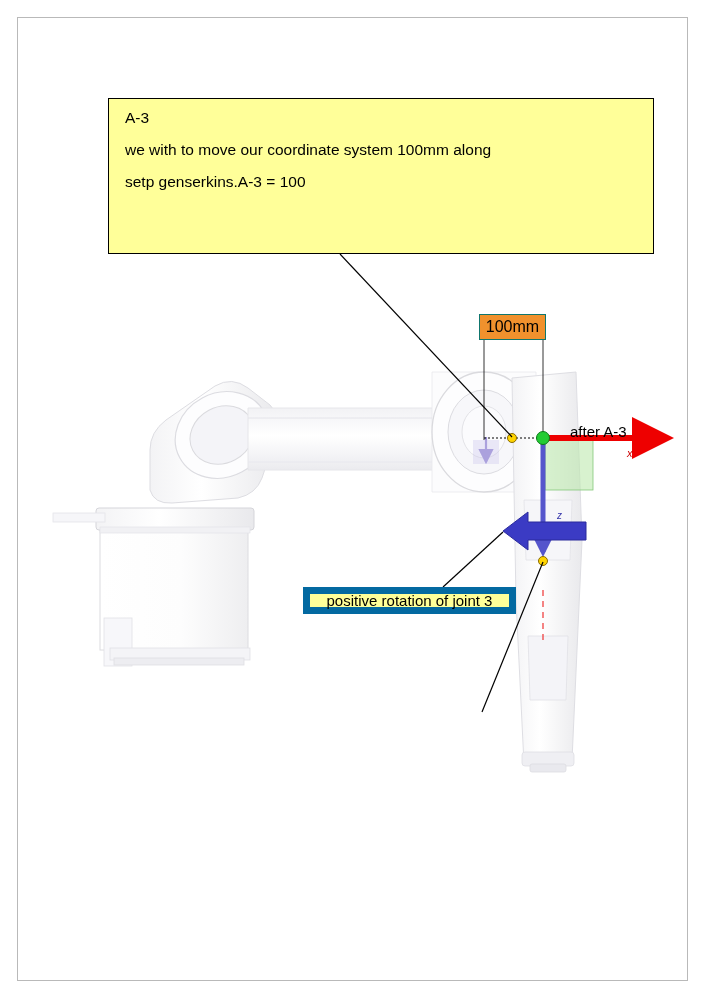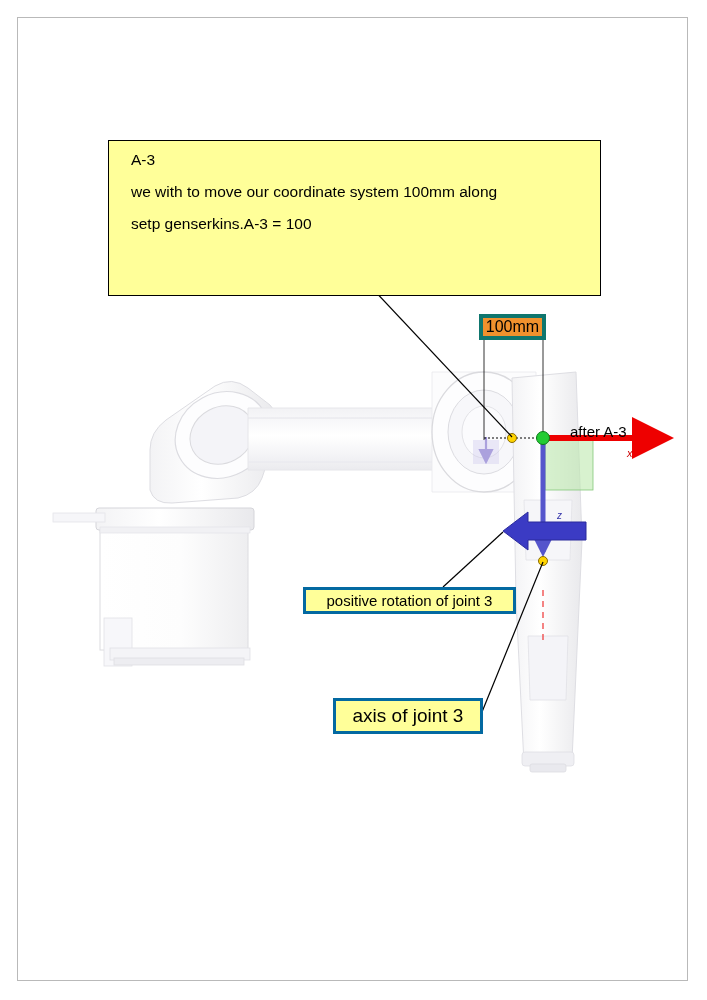--- a/index.html
+++ b/index.html
@@ -38,37 +38,36 @@
   .callout {
     position: absolute;
     background: #ffff99;
     border: 1px solid #000000;
     box-sizing: border-box;
     color: #000000;
   }
   #note-a3 {
     left: 108px;
     top: 98px;
-    width: 493px;
+    width: 546px;
     height: 156px;
-    padding: 10px 10px 0 22px;
-    margin-top: 42px;
+    padding: 10px 10px 0 16px;
   }
   #note-a3 .line {
     font-size: 15.5px;
     line-height: 18px;
     white-space: pre;
   }
   #note-a3 .gap {
     height: 14px;
   }
   .label-box {
     position: absolute;
     background: #ffff99;
-    border: 3px solid #0369a1;
+    border: 7px solid #0369a1;
     box-sizing: border-box;
     color: #000000;
     display: flex;
     align-items: center;
     justify-content: center;
     white-space: nowrap;
   }
   #label-rotation {
     left: 303px;
     top: 587px;
@@ -82,21 +81,21 @@
     width: 150px;
     height: 36px;
     font-size: 19px;
   }
   #label-100mm {
     left: 479px;
     top: 314px;
     width: 67px;
     height: 26px;
     background: #f0912d;
-    border: 4px solid #0f766e;
+    border: 1px solid #0f766e;
     font-size: 16px;
     color: #000000;
   }
   #label-after {
     position: absolute;
     left: 570px;
     top: 423px;
     font-size: 15px;
     color: #000000;
     white-space: nowrap;
@@ -235,19 +234,18 @@
     <div class="gap"></div>
     <div class="line">we with to move our coordinate system 100mm along</div>
     <div class="gap"></div>
     <div class="line">setp genserkins.A-3 = 100</div>
   </div>
 
   <div class="label-box" id="label-100mm">100mm</div>
 
   <div class="label-box" id="label-rotation">positive rotation of joint 3</div>
 
-  <div class="label-box" id="label-axis3">axis of joint 3</div>
 
   <div id="label-after">after A-3</div>
   <div id="label-x">x</div>
   <div id="label-z">z</div>
 
 </div>
 
 </body></html>

